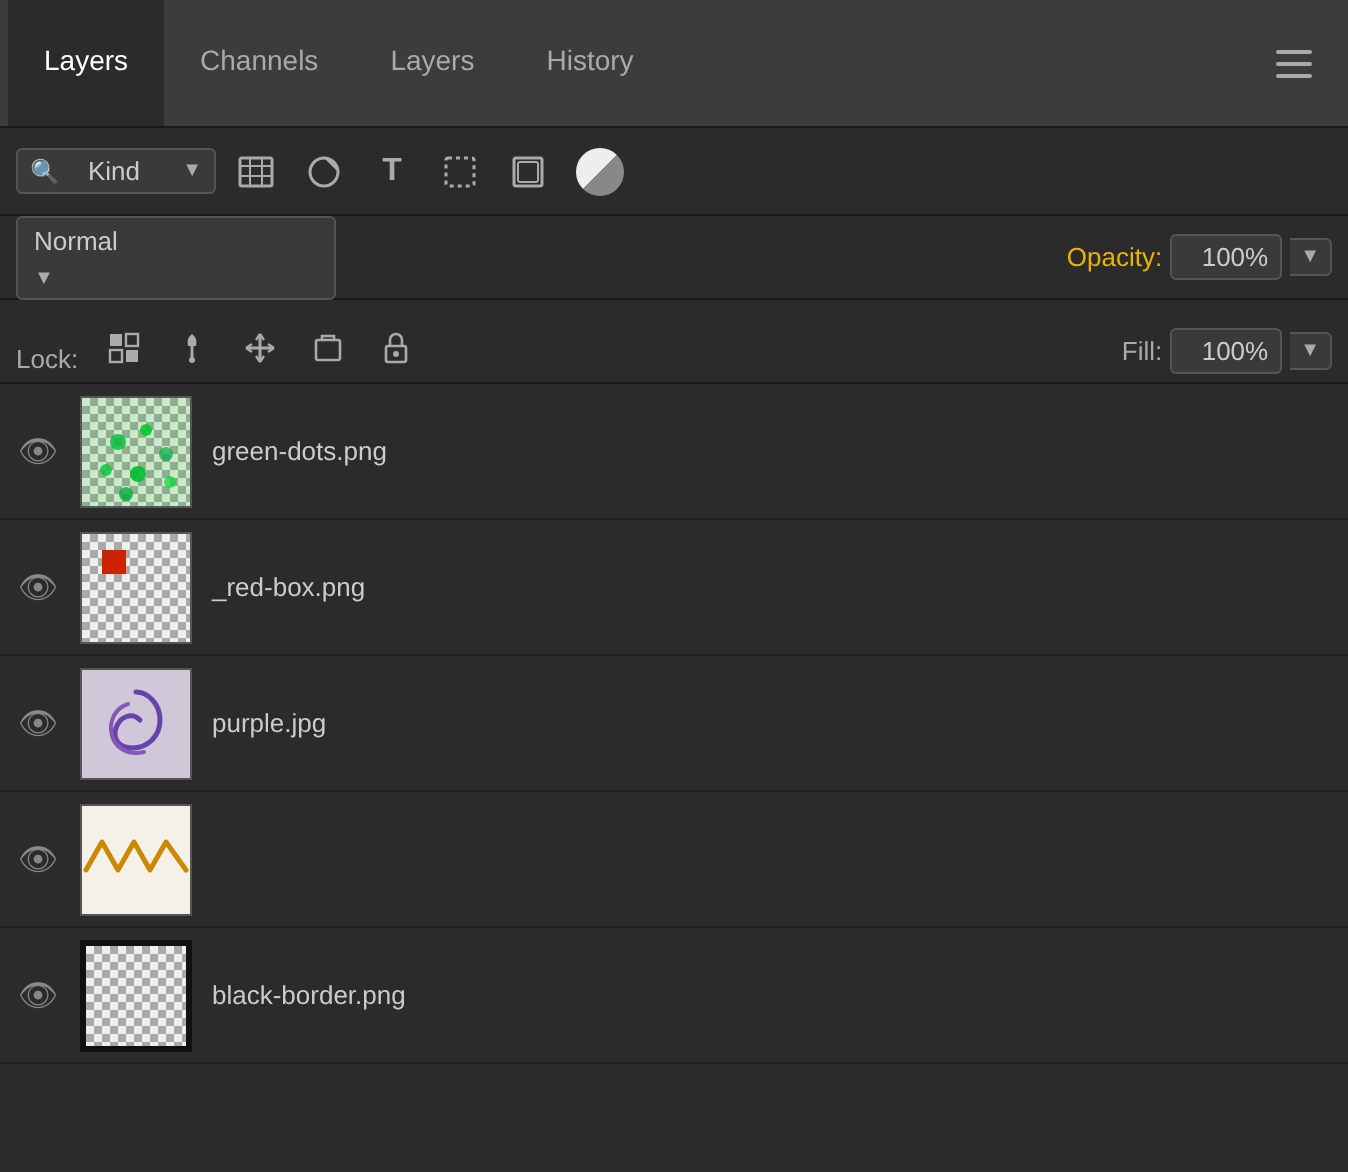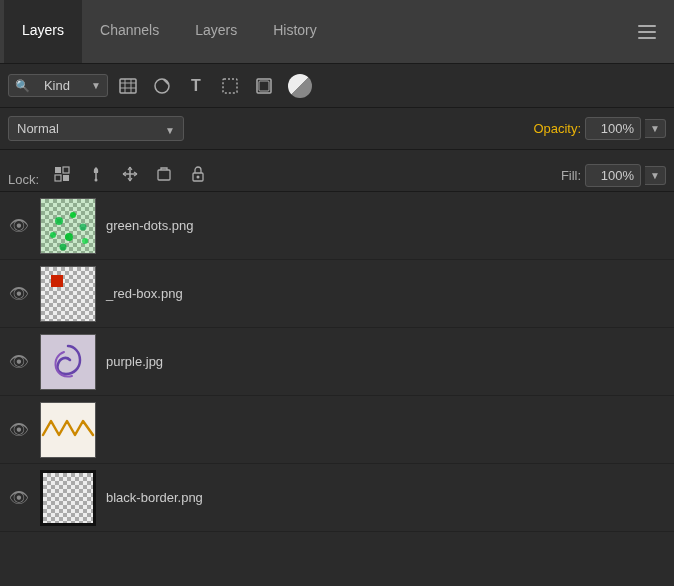--- a/index.html
+++ b/index.html
@@ -124,28 +124,29 @@
       align-items: center;
       background: #2b2b2b;
       padding: 6px 8px;
       gap: 8px;
       border-bottom: 1px solid #1a1a1a;
       height: 42px;
     }
 
     .blend-select {
       display: flex;
-      align-items: flex-end;
+      align-items: flex-start;
       background: #3a3a3a;
       border: 1px solid #555;
       border-radius: 3px;
       padding: 4px 8px;
       cursor: pointer;
       gap: 6px;
-      width: 176px;
+      width: 160px;
+      flex-direction: column;
     }
     .blend-select .blend-label { flex: 1; color: #ccc; }
     .blend-select .chevron { color: #aaa; font-size: 10px; }
 
     .opacity-row {
       display: flex;
       align-items: center;
       gap: 4px;
       margin-left: auto;
     }

